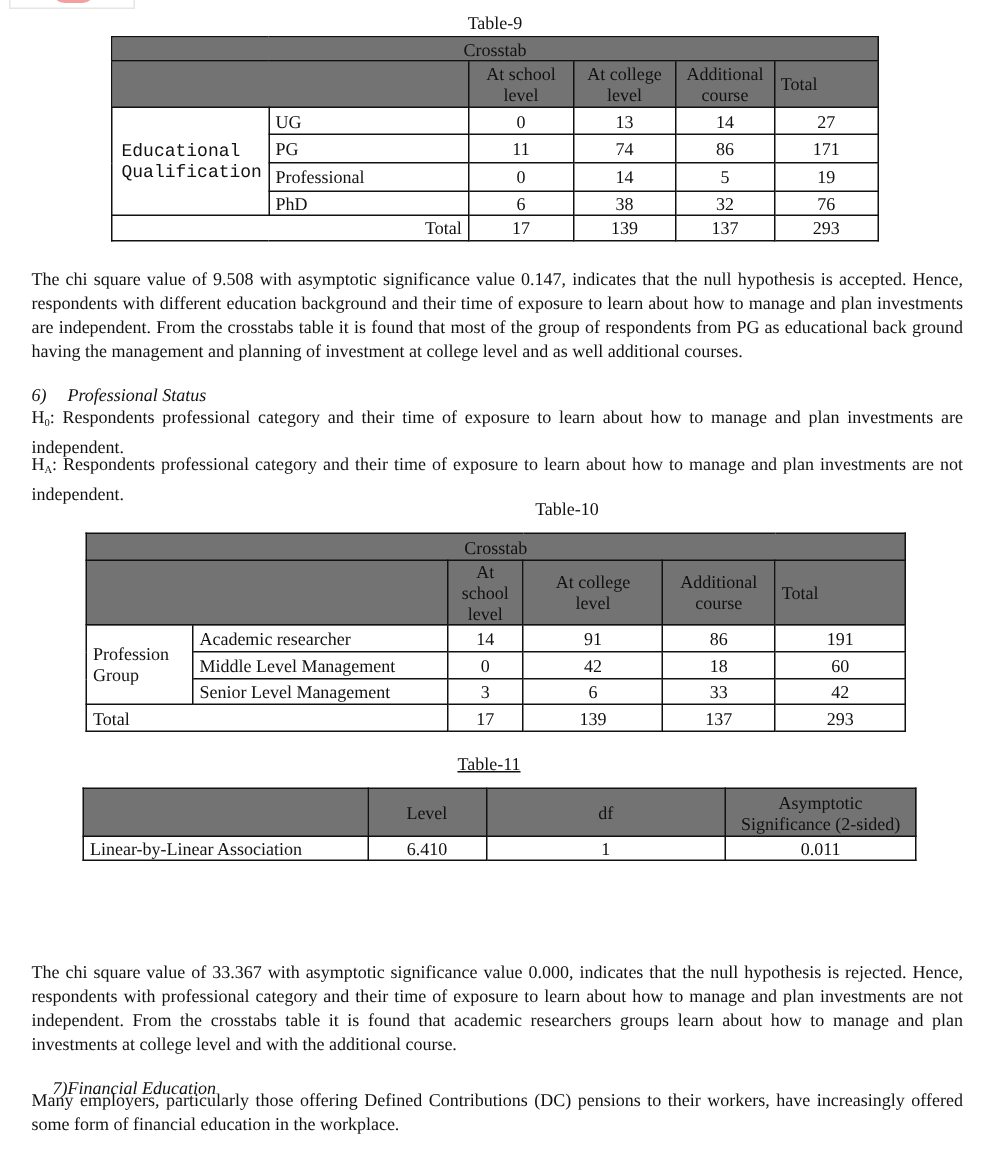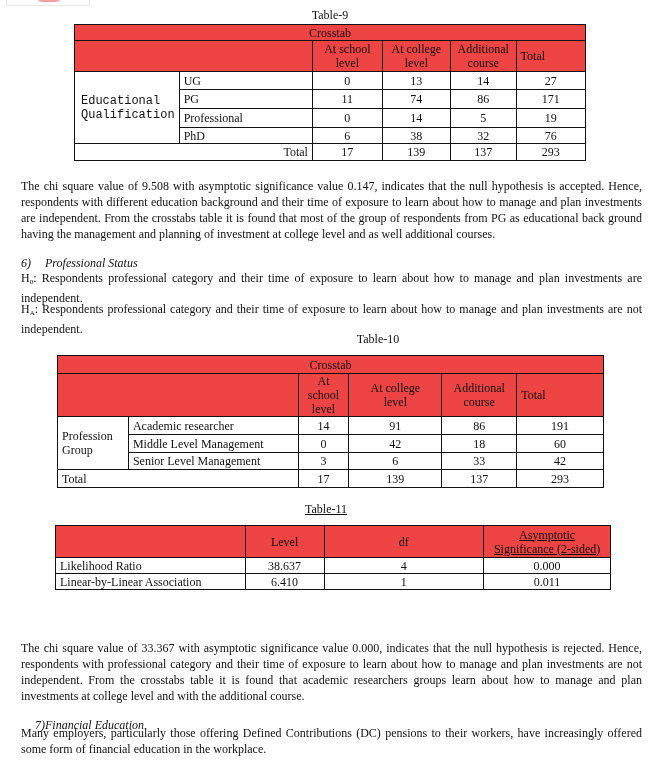--- a/index.html
+++ b/index.html
@@ -4,21 +4,21 @@
 <style>
   * { box-sizing: border-box; margin: 0; padding: 0; }
   html, body { width: 660px; height: 767px; background: #ffffff; overflow: hidden; }
   body { position: relative; font-family: "Liberation Serif", serif; color: #111; font-size: 12px; }
   .abs { position: absolute; }
   .logo-frag { left: 6px; top: -6px; width: 84px; height: 12px; border: 1px solid #e6e6e6; border-top: none; }
   .logo-frag .blob { position: absolute; left: 28px; top: 0; width: 28px; height: 8px; border-radius: 0 0 14px 14px; background: #f2a0a0; }
   .caption { text-align: center; font-size: 12px; line-height: 14px; }
   table { border-collapse: collapse; position: absolute; font-size: 12px; }
   td { border: 1px solid #111; padding: 0 4px; line-height: 14px; vertical-align: middle; }
-  .hdr { background: #ef4444; }
+  .hdr { background: #737373; }
   .c { text-align: center; }
   .r { text-align: right; }
   p.para { position: absolute; left: 21px; width: 621px; text-align: justify; line-height: 16px; font-size: 12px; }
   .sec { position: absolute; left: 21px; font-style: italic; line-height: 16px; }
   .sec .num { display: inline-block; width: 24px; }
   sub { font-size: 7px; vertical-align: -2px; }
   sup { font-size: 7px; vertical-align: 4px; }
 </style>
 </head>
 <body>
@@ -152,27 +152,21 @@
       <col style="width:190px">
       <col style="width:79px">
       <col style="width:160px">
       <col style="width:127px">
     </colgroup>
   <tbody>
   <tr style="height:32px">
     <td class="hdr"></td>
     <td class="hdr c">Level</td>
     <td class="hdr c">df</td>
-    <td class="hdr c" style="padding:0 2px;text-decoration:underline;"><span>Asymptotic</span><br><span>Significance (2-sided)</span></td>
-  </tr>
-  <tr style="height:16px">
-    <td>Likelihood Ratio</td>
-    <td class="c">38.637</td>
-    <td class="c">4</td>
-    <td class="c">0.000</td>
+    <td class="hdr c" style="padding:0 2px;"><span>Asymptotic</span><br><span>Significance (2-sided)</span></td>
   </tr>
   <tr style="height:16px">
     <td>Linear-by-Linear Association</td>
     <td class="c">6.410</td>
     <td class="c">1</td>
     <td class="c">0.011</td>
   </tr>
 </tbody>
   </table>
 

